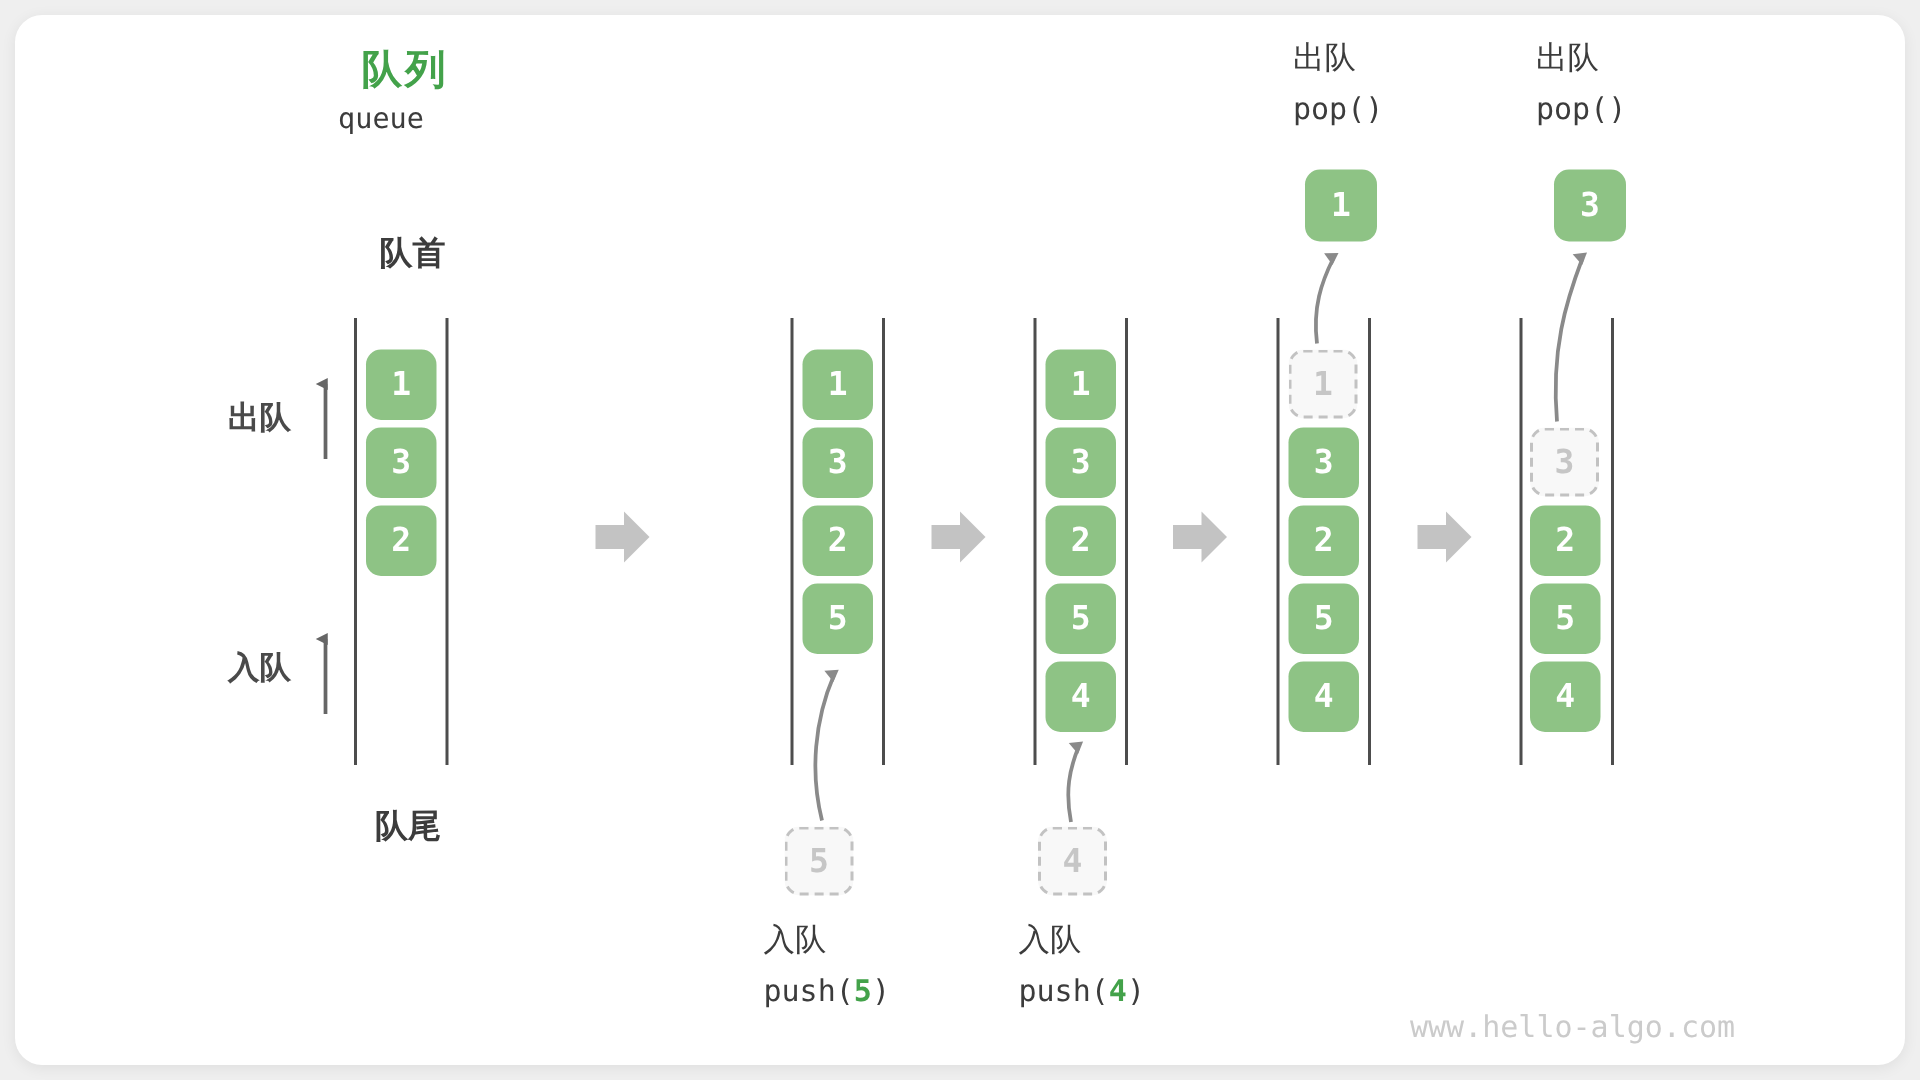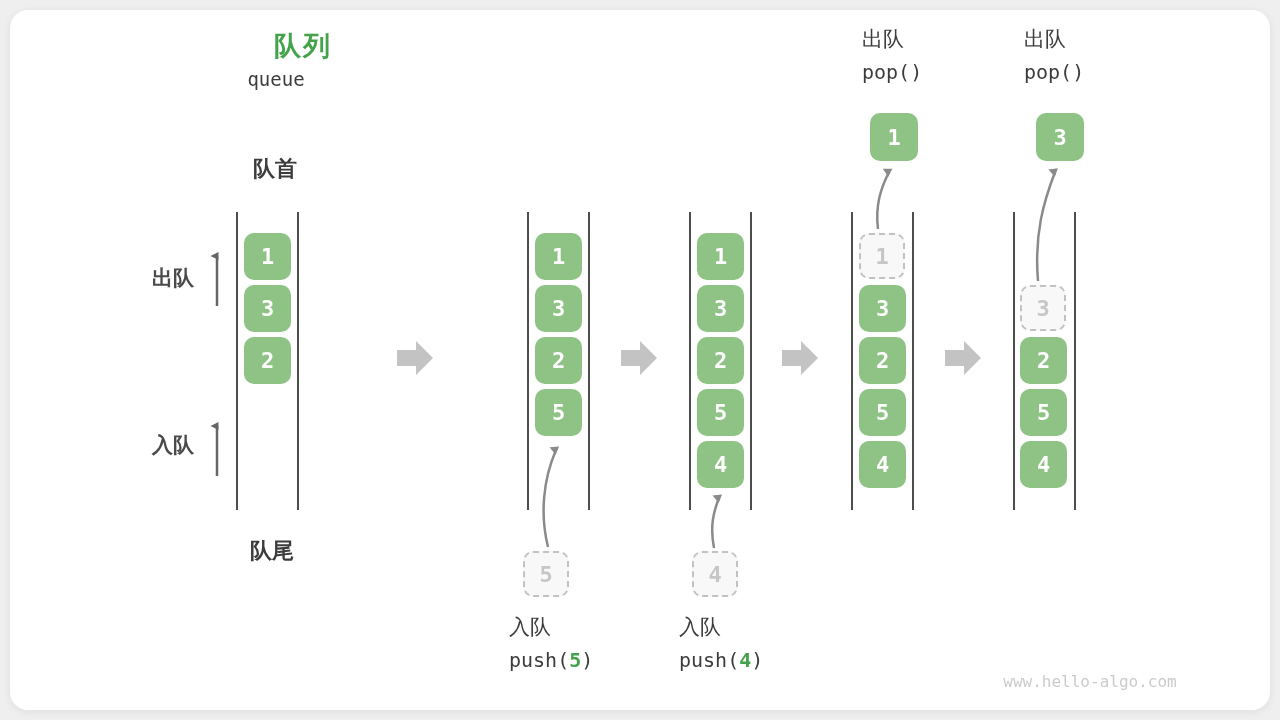--- a/index.html
+++ b/index.html
@@ -9,21 +9,21 @@
     color:#3c3c3c;
   }
   .card{
     position:absolute;left:10px;top:10px;width:1260px;height:700px;
     background:#ffffff;border-radius:18px;
     box-shadow:0 2px 10px rgba(0,0,0,0.07);
   }
   .abs{position:absolute;}
   .zh-title{
     font-size:27px;font-weight:bold;color:#43a24a;letter-spacing:2px;
-    text-align:right;width:124px;
+    text-align:center;width:124px;
   }
   .en-title{
     font-family:"DejaVu Sans Mono","Liberation Mono",monospace;
     font-size:19px;color:#3c3c3c;text-align:center;width:124px;
   }
   .side-label{font-size:22px;font-weight:bold;color:#3c3c3c;text-align:center;width:120px;}
   .flow-label{font-size:21px;font-weight:bold;color:#4a4a4a;}
   .wall{position:absolute;width:2px;height:298px;top:212px;background:#4d4d4d;}
   .cell{
     position:absolute;width:47px;height:47px;border-radius:10px;
@@ -41,32 +41,32 @@
   }
   .op-block{position:absolute;line-height:1;}
   .op-zh{font-size:21px;color:#3c3c3c;margin-bottom:13px;}
   .op-code{
     font-family:"DejaVu Sans Mono","Liberation Mono",monospace;
     font-size:20px;color:#3c3c3c;
   }
   .op-code .arg{color:#43a24a;font-weight:bold;}
   .watermark{
     font-family:"DejaVu Sans Mono","Liberation Mono",monospace;
-    font-size:16px;color:#cbcbcb;width:300px;text-align:center;
+    font-size:20px;color:#cbcbcb;width:300px;text-align:left;
   }
   svg{position:absolute;left:0;top:0;pointer-events:none;}
 </style>
 </head>
 <body>
 
 <div id="canvas">
   <div class="card"></div>
 
   <div class="abs zh-title" style="left:208px;top:28px;">队列</div>
-  <div class="abs en-title" style="left:214px;top:68px;">queue</div>
+  <div class="abs en-title" style="left:192px;top:68px;">queue</div>
 
   <div class="abs side-label" style="left:215px;top:154px;">队首</div>
   <div class="abs side-label" style="left:212px;top:536px;">队尾</div>
 
   <div class="abs flow-label" style="left:152px;top:264px;">出队</div>
   <div class="abs flow-label" style="left:152px;top:431px;">入队</div>
 
   <div class="wall" style="left:236px;"></div>
   <div class="wall" style="left:297px;"></div>
   <div class="wall" style="left:527px;"></div>

